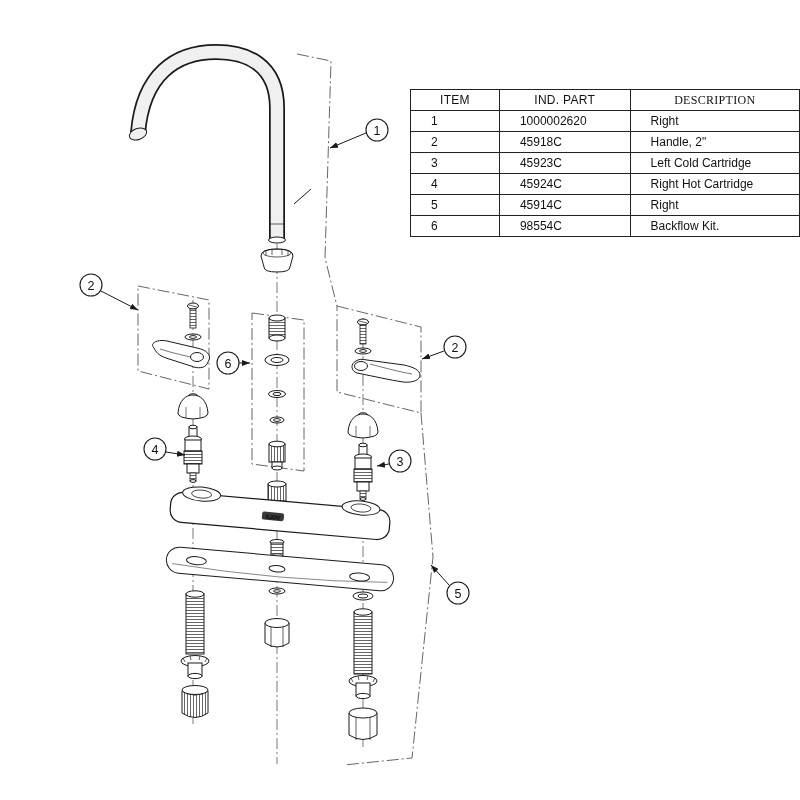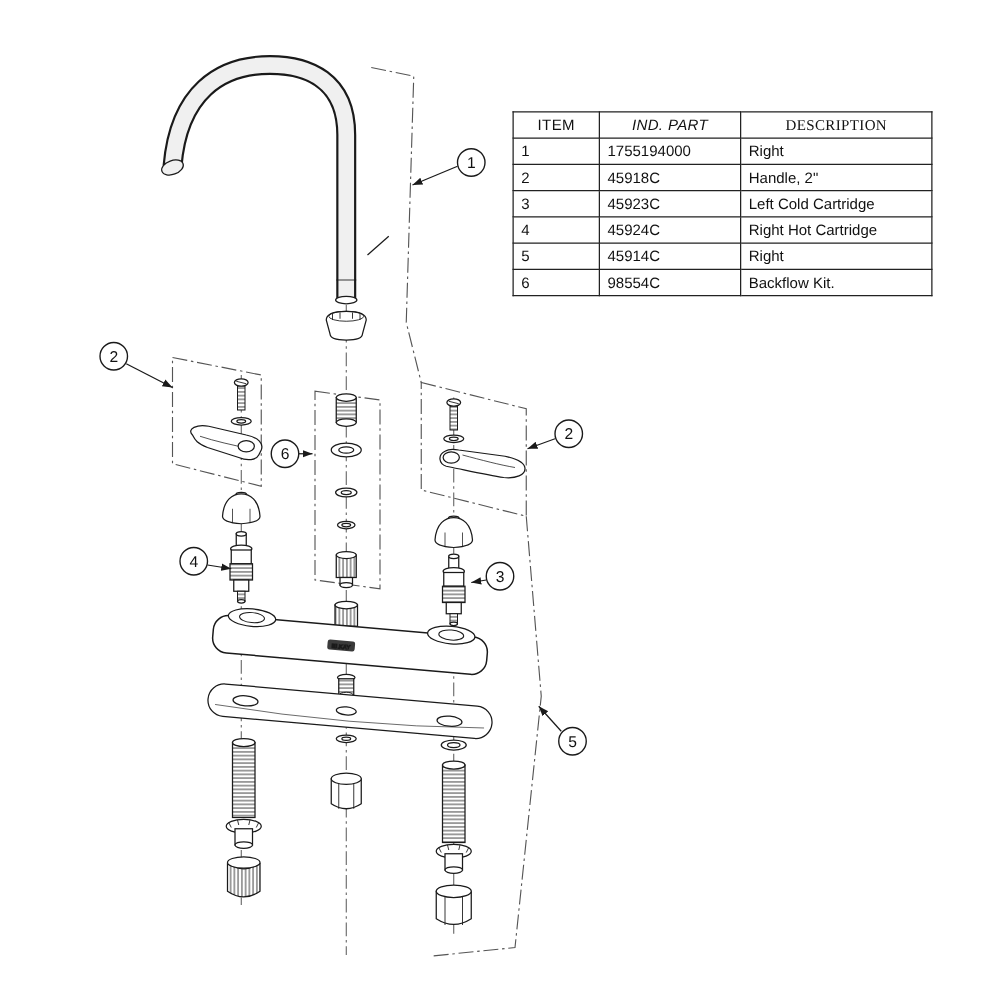--- a/index.html
+++ b/index.html
@@ -18,27 +18,27 @@
     top: 89px;
     border-collapse: collapse;
     font-size: 12px;
     color: #111;
     background: #fff;
   }
   table.parts th, table.parts td {
     border: 1px solid #222;
     vertical-align: middle;
     height: 20px;
-    padding: 0 6px;
+    padding: 0 20px;
     font-weight: normal;
     white-space: nowrap;
   }
   table.parts th { font-weight: normal; letter-spacing: 0.3px; }
   .col-item { width: 56px; }
-  .col-part { width: 100px; font-style: italic; }
+  .col-part { width: 100px; }
   .col-desc { width: 140px; font-family: Liberation Serif, serif; }
   .balloon-text {
     font-family: "Liberation Sans", sans-serif;
     font-size: 12.5px;
     fill: #111;
   }
   .brand-text {
     font-family: "Liberation Sans", sans-serif;
     font-size: 4.5px;
     fill: #fff;
@@ -277,21 +277,21 @@
     <thead>
       <tr>
         <th class="col-item">ITEM</th>
         <th class="col-part">IND. PART</th>
         <th class="col-desc">DESCRIPTION</th>
       </tr>
     </thead>
     <tbody>
       <tr>
         <td>1</td>
-        <td>1755194000</td>
+        <td>1000002620</td>
         <td>Right</td>
       </tr>
       <tr>
         <td>2</td>
         <td>45918C</td>
         <td>Handle, 2"</td>
       </tr>
       <tr>
         <td>3</td>
         <td>45923C</td>

